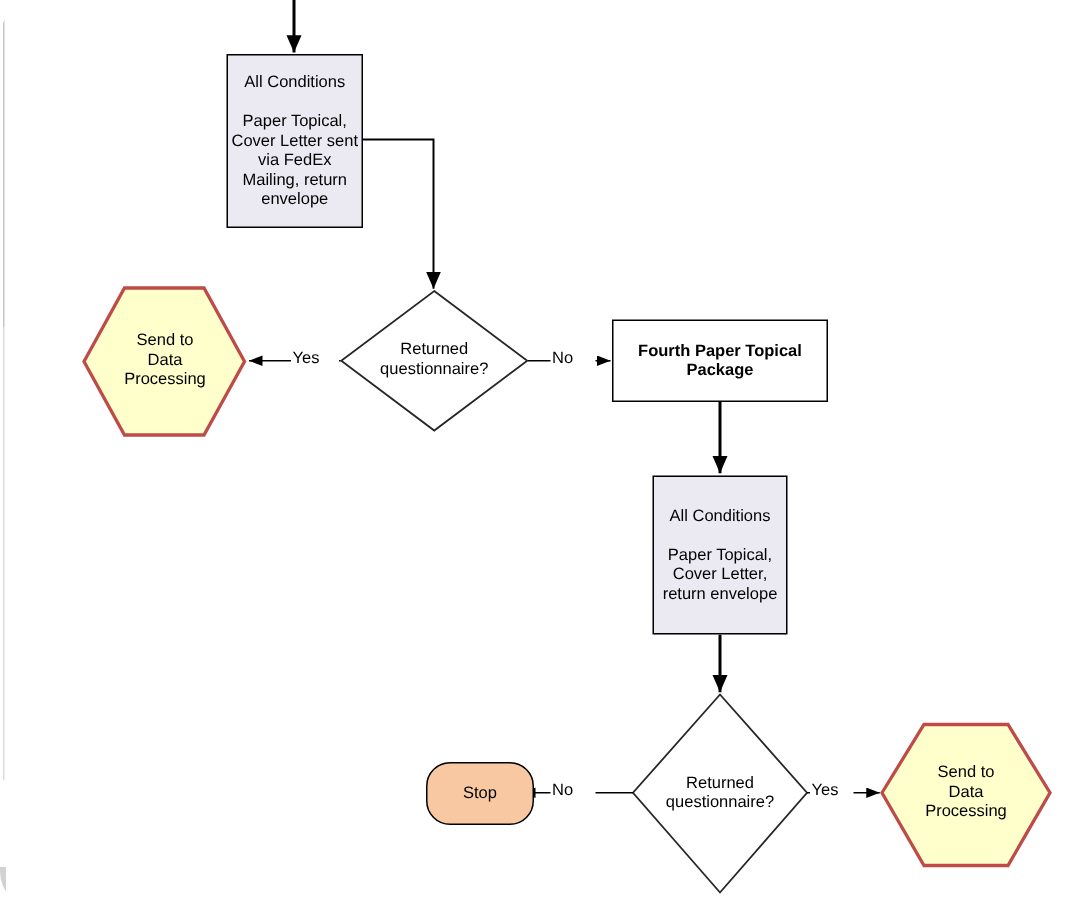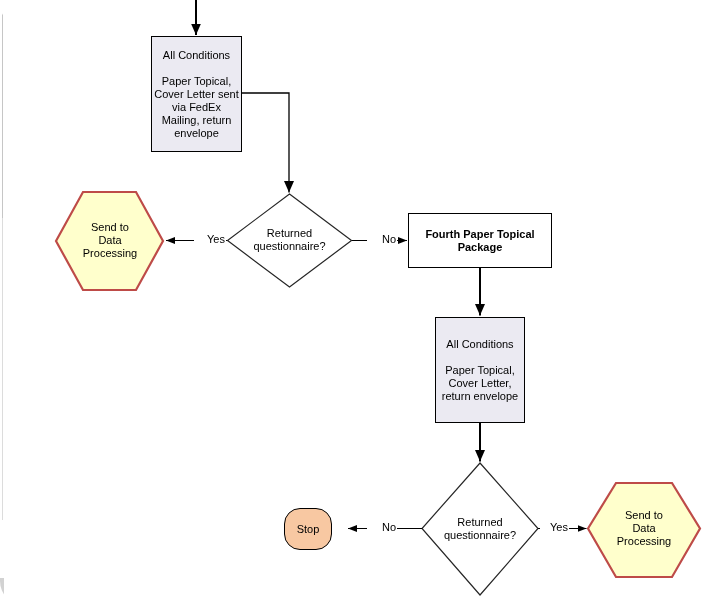--- a/index.html
+++ b/index.html
@@ -11,28 +11,28 @@
   .node {
     position:absolute; box-sizing:border-box;
     display:flex; align-items:center; justify-content:center;
   }
   .node-text, .float-text {
     font-size:11px; line-height:13px; text-align:center;
     white-space:pre-line; color:#000;
   }
   .float-text { position:absolute; }
   .edge-label {
-    position:absolute; font-size:11px; line-height:13px; text-align:right;
+    position:absolute; font-size:11px; line-height:13px; text-align:left;
     background:#ffffff; padding:0 1px; color:#000;
   }
   #box1 { left:151px; top:36px;  width:91px;  height:116px; border:1.3px solid #000; }
   #rect1 { left:408px; top:213px; width:144px; height:55px; border:1.3px solid #000; background:#fff; }
   #rect1 .node-text { font-weight:bold; }
   #box2 { left:435px; top:317px; width:90px;  height:106px; border:1.3px solid #000; }
-  #stop { left:284px; top:508px; width:48px;  height:42px; border:1.6px solid #000; border-radius:16px; }
+  #stop { left:284px; top:508px; width:72px;  height:42px; border:1.6px solid #000; border-radius:16px; }
   #dia1text { left:229px; top:227px; width:121px; }
   #dia2text { left:420px; top:516px; width:120px; }
   #hex1text { left:70px;  top:221px; width:80px; }
   #hex2text { left:604px; top:509px; width:80px; }
   #yes1 { left:194px; top:233px; width:30px; }
   #no1  { left:367px; top:233px; width:28px; }
   #no2  { left:367px; top:521px; width:28px; }
   #yes2 { left:540px; top:521px; width:27px; }
   .page-edge { position:absolute; }
   #pedge1 { left:2px; top:0;     width:1px; height:218px; background:#c6c6c6; }

